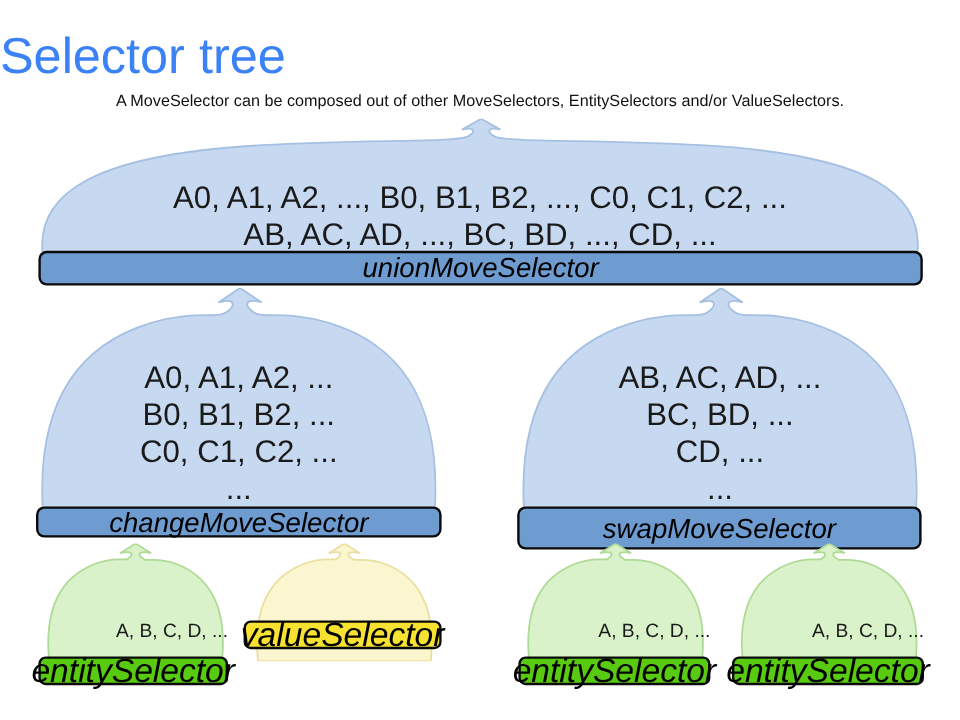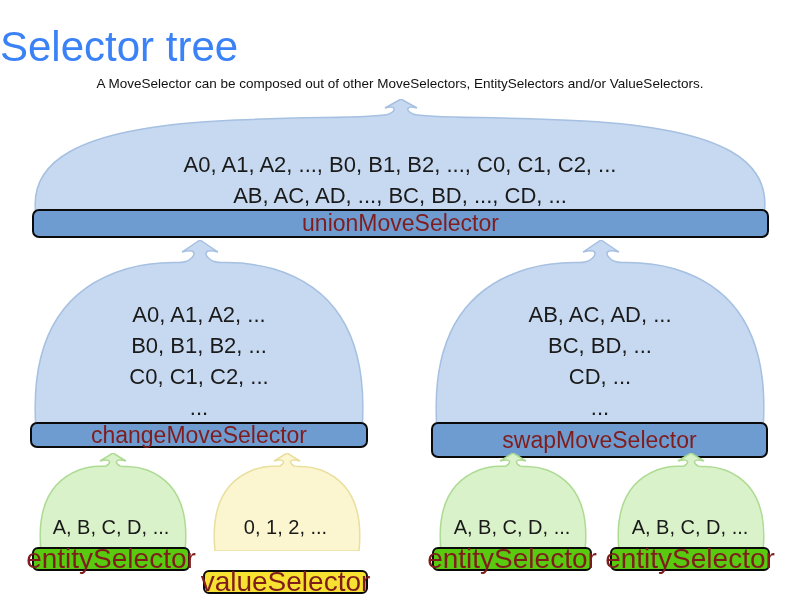--- a/index.html
+++ b/index.html
@@ -34,30 +34,30 @@
   }
   svg.cloud{display:block;}
   .cloud-blue path{fill:var(--blue-cloud);stroke:var(--blue-cloud-edge);stroke-width:1.5;}
   .cloud-green path{fill:var(--green-cloud);stroke:var(--green-cloud-edge);stroke-width:1.5;}
   .cloud-yellow path{fill:var(--yellow-cloud);stroke:var(--yellow-cloud-edge);stroke-width:1.5;}
   .bar{
     box-sizing:border-box;
     border:2px solid var(--bar-border);
     border-radius:7px;
     display:flex;align-items:center;justify-content:center;
-    font-size:23px;line-height:1;color:#7f1d1d;
+    font-size:23px;line-height:1;color:#000000;font-style:italic;
   }
   .bar.blue{background:var(--blue-bar);}
   .bar.green{background:var(--green-bar);}
   .bar.yellow{background:var(--yellow-bar);}
   .bar.small{font-size:28px;border-radius:6px;}
   .ctext{
-    text-align:center;font-size:22px;line-height:31px;color:#1a1a1a;
+    text-align:center;font-size:26px;line-height:31px;color:#1a1a1a;
   }
-  .ctext.small{font-size:20px;line-height:24px;}
+  .ctext.small{font-size:16px;line-height:24px;text-align:right;}
 
   
   .union-cloud{left:28px;top:99px;}
   .union-line1{left:0;right:0;top:149px;text-align:center;}
   .union-line2{left:0;right:0;top:180px;text-align:center;}
   .union-bar{left:32px;top:209px;width:737px;height:29px;}
 
   .change-cloud{left:28px;top:240px;}
   .change-lines{left:28px;top:299px;width:342px;}
   .change-bar{left:30px;top:422px;width:338px;height:26px;}
@@ -65,21 +65,21 @@
   .swap-cloud{left:429px;top:240px;}
   .swap-lines{left:429px;top:299px;width:342px;}
   .swap-bar{left:431px;top:422px;width:337px;height:36px;}
 
   .entity1-cloud{left:36px;top:453px;}
   .entity1-line{left:32px;top:515px;width:158px;}
   .entity1-bar{left:32px;top:547px;width:158px;height:24px;}
 
   .value1-cloud{left:210px;top:453px;}
   .value1-line{left:203px;top:515px;width:165px;}
-  .value1-bar{left:203px;top:570px;width:165px;height:24px;}
+  .value1-bar{left:203px;top:517px;width:165px;height:24px;}
 
   .entity2-cloud{left:436px;top:453px;}
   .entity2-line{left:432px;top:515px;width:160px;}
   .entity2-bar{left:432px;top:547px;width:160px;height:24px;}
 
   .entity3-cloud{left:614px;top:453px;}
   .entity3-line{left:610px;top:515px;width:160px;}
   .entity3-bar{left:610px;top:547px;width:160px;height:24px;}
 </style>
 </head>

